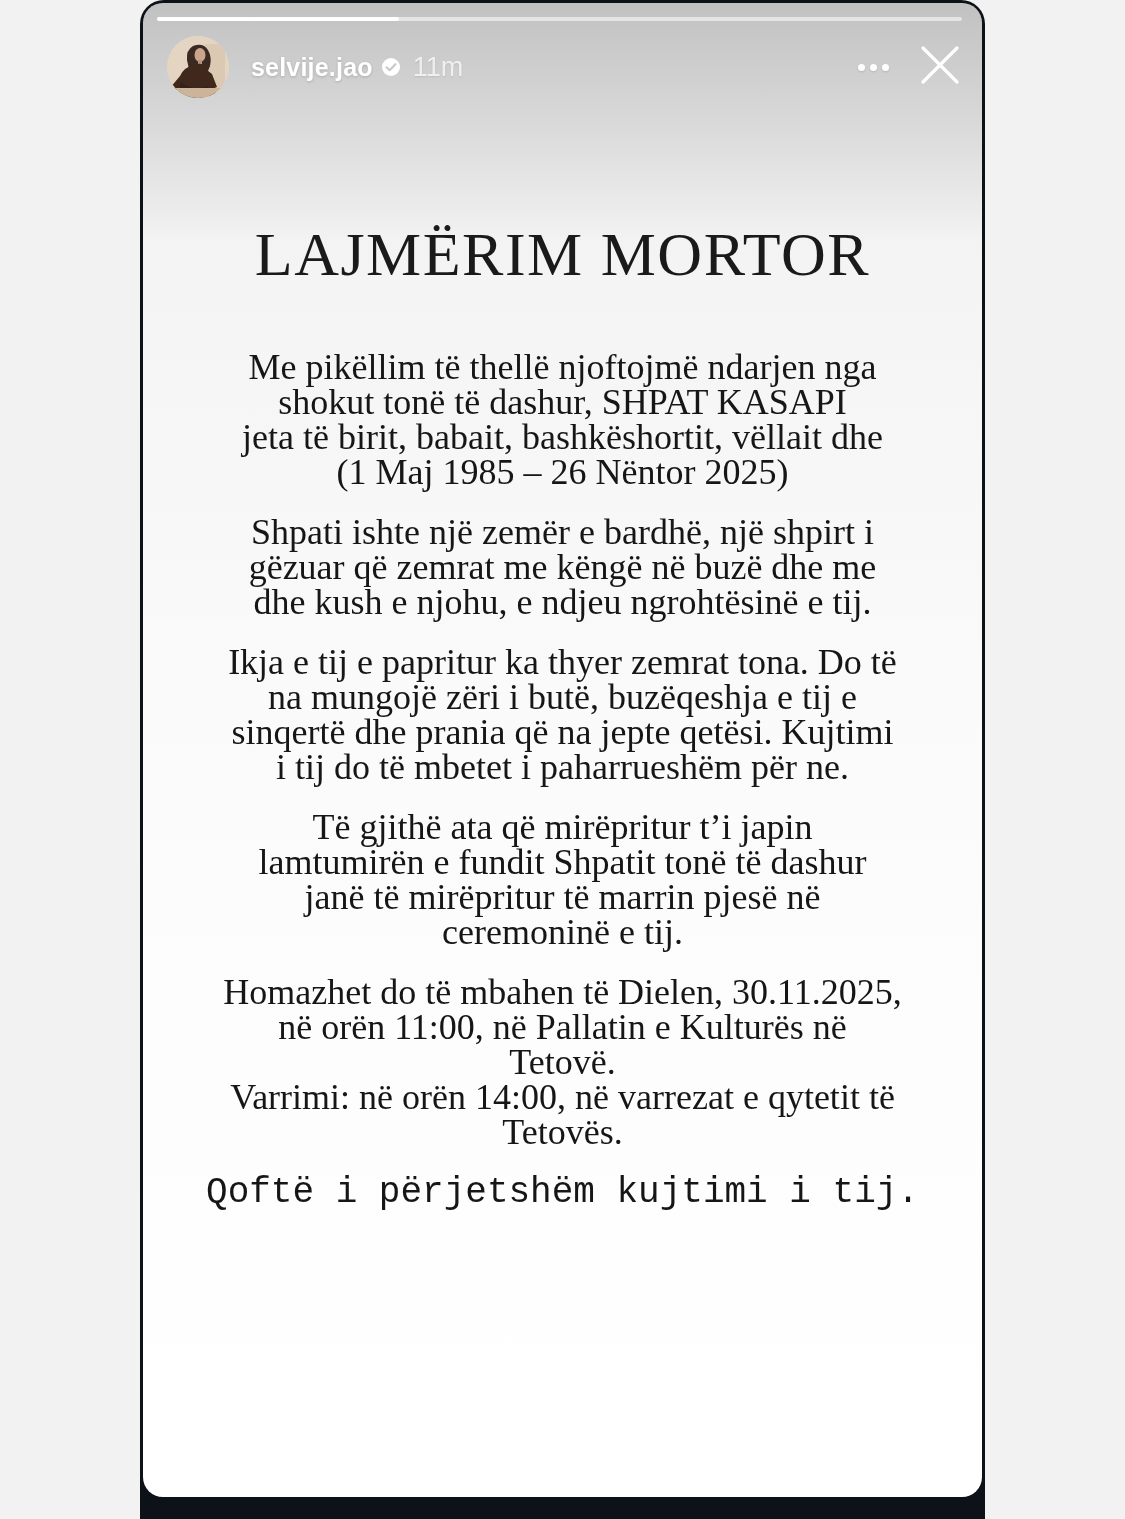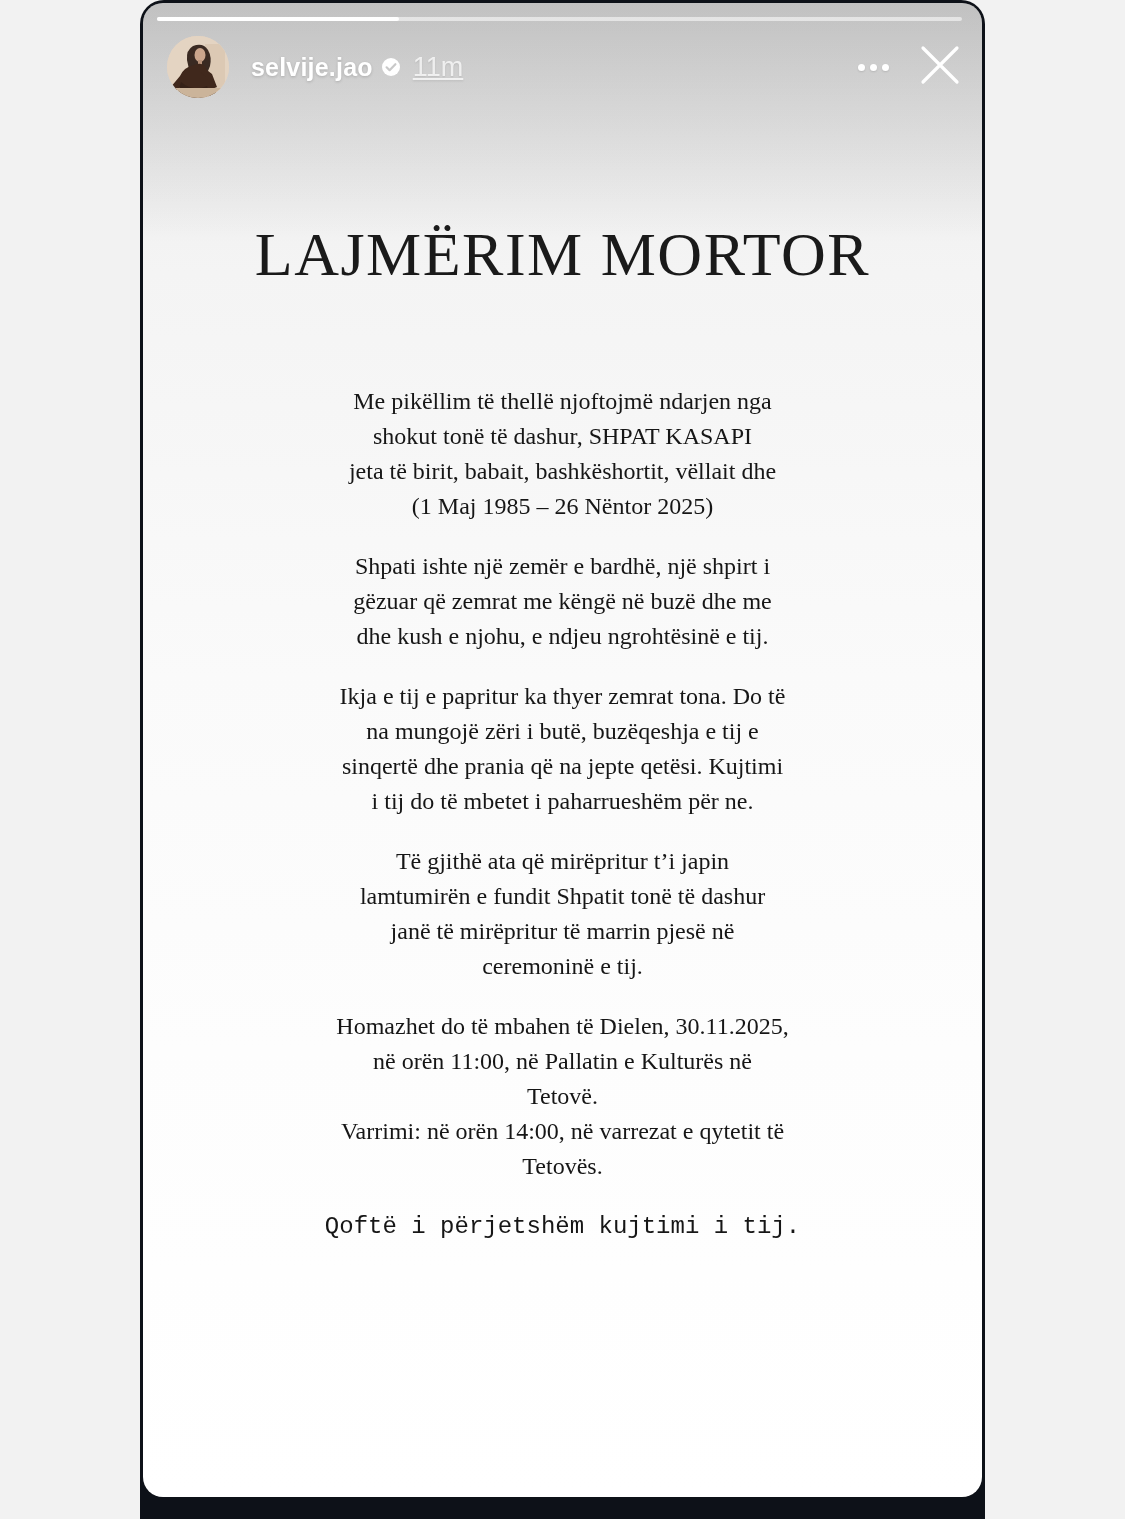--- a/index.html
+++ b/index.html
@@ -73,21 +73,20 @@
   .verified-badge {
     margin-left: 9px;
     width: 18px; height: 18px;
     flex: 0 0 auto;
   }
   .timestamp {
     margin-left: 13px;
     font-size: 27px;
     color: rgba(255,255,255,0.75);
     text-shadow: 0 1px 2px rgba(0,0,0,0.10);
-    text-decoration: underline;
   }
   .header-spacer { flex: 1; }
   .more-button {
     width: 34px; height: 34px;
     display: flex; align-items: center; justify-content: center;
     gap: 5px;
     cursor: pointer;
     margin-right: 28px;
   }
   .more-button .dot {
@@ -108,29 +107,29 @@
     padding-top: 216px;
     text-align: center;
     font-family: "Liberation Serif", serif;
     color: #161616;
   }
   .obituary-title {
     font-size: 62px;
     font-weight: 400;
     letter-spacing: 1.5px;
     color: #1a1a1a;
-    margin-bottom: 94px;
+    margin-bottom: 60px;
     white-space: nowrap;
   }
   .obituary-body {
     width: 740px;
     margin: 0 auto;
   }
   .para {
-    font-size: 24px;
+    font-size: 36px;
     line-height: 35px;
     margin-bottom: 25px;
   }
   .para:last-child { margin-bottom: 0; font-family: Liberation Mono, monospace; }
   .line { white-space: nowrap; }
 </style>
 </head>
 <body>
 
 <div class="story-card">

